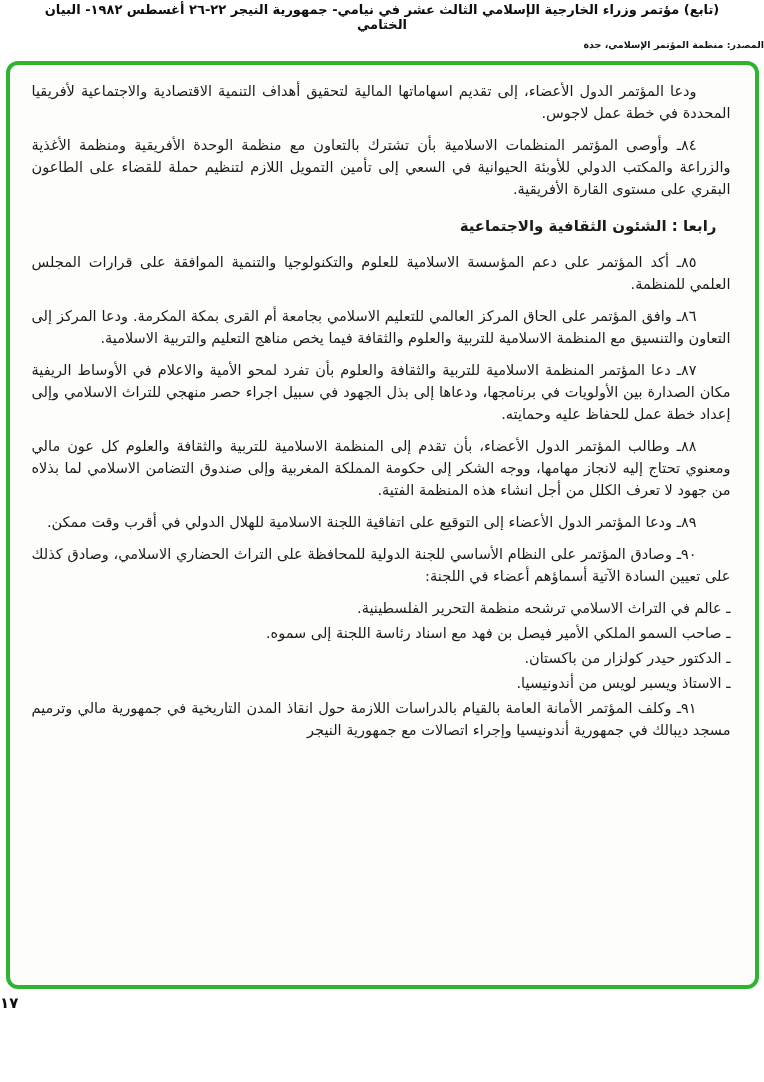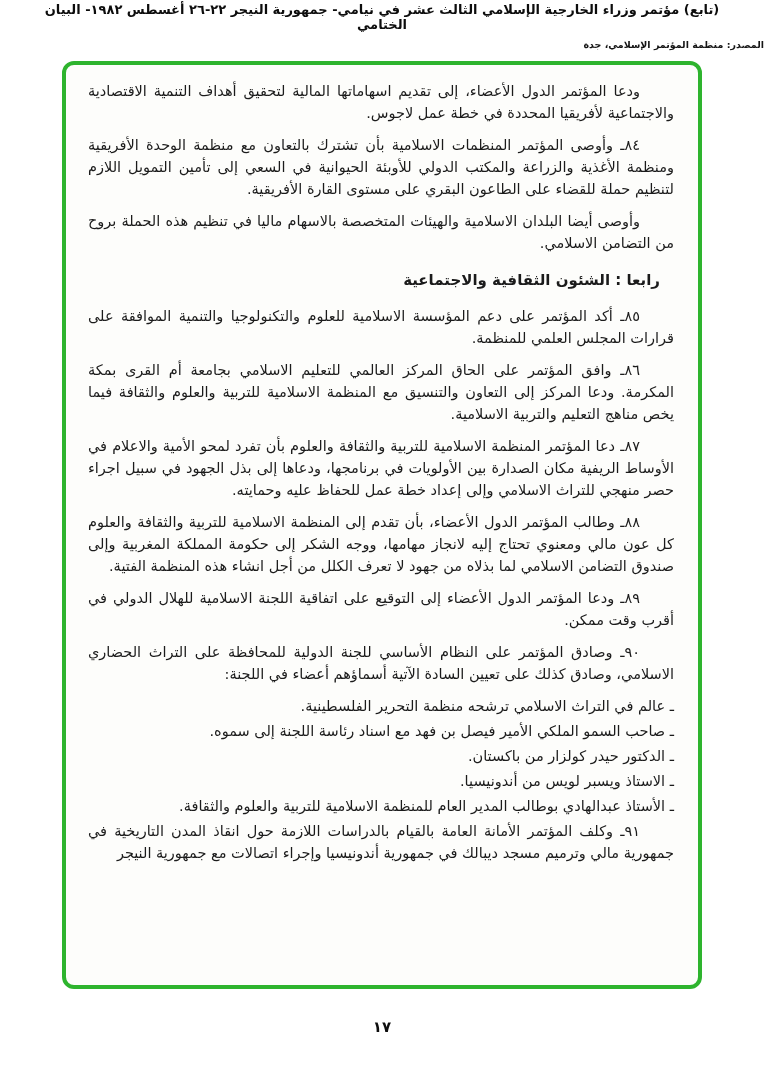--- a/index.html
+++ b/index.html
@@ -33,21 +33,21 @@
     direction: rtl;
     font-size: 9.5px;
     font-weight: bold;
     color: #151515;
     margin-top: 7px;
     margin-left: 57px;
     width: fit-content;
   }
   
   .scan-box {
-    width: 640px;
+    width: 753px;
     height: 928px;
     margin: 11px auto 0 auto;
     border: 4px solid #2eb42e;
     border-radius: 12px;
     background: #fdfdfb;
     padding: 15px 24px 10px 22px;
     overflow: hidden;
   }
   .doc-body {
     direction: rtl;
@@ -63,22 +63,21 @@
     font-size: 15px;
     text-indent: 0;
     margin: 15px 14px 14px 0;
   }
   .p-item {
     text-indent: 0;
     margin: 0 0 3px 0;
   }
   
   .ftr {
-    margin-top: 28px;
-    text-align: center;
+    margin-top: 4px;
   }
   .page-number {
     display: inline-block;
     font-size: 15px;
     font-weight: bold;
     color: #0d0d0d;
   }
 </style>
 </head>
 <body>
@@ -90,21 +89,20 @@
     <div class="hdr-source">المصدر: منظمة المؤتمر الإسلامي، جدة</div>
   </header>
 
   <main class="scan-box" style="border-color: rgb(46, 180, 46);">
     <div class="doc-body">
 
         <p class="para p-body">ودعا المؤتمر الدول الأعضاء، إلى تقديم اسهاماتها المالية لتحقيق أهداف التنمية الاقتصادية والاجتماعية لأفريقيا المحددة في خطة عمل لاجوس.</p>
 
         <p class="para p-body">٨٤ـ وأوصى المؤتمر المنظمات الاسلامية بأن تشترك بالتعاون مع منظمة الوحدة الأفريقية ومنظمة الأغذية والزراعة والمكتب الدولي للأوبئة الحيوانية في السعي إلى تأمين التمويل اللازم لتنظيم حملة للقضاء على الطاعون البقري على مستوى القارة الأفريقية.</p>
 
-        <p class="para p-body">وأوصى أيضا البلدان الاسلامية والهيئات المتخصصة بالاسهام ماليا في تنظيم هذه الحملة بروح من التضامن الاسلامي.</p>
 
         <p class="para p-heading">رابعا : الشئون الثقافية والاجتماعية</p>
 
         <p class="para p-body">٨٥ـ أكد المؤتمر على دعم المؤسسة الاسلامية للعلوم والتكنولوجيا والتنمية الموافقة على قرارات المجلس العلمي للمنظمة.</p>
 
         <p class="para p-body">٨٦ـ وافق المؤتمر على الحاق المركز العالمي للتعليم الاسلامي بجامعة أم القرى بمكة المكرمة. ودعا المركز إلى التعاون والتنسيق مع المنظمة الاسلامية للتربية والعلوم والثقافة فيما يخص مناهج التعليم والتربية الاسلامية.</p>
 
         <p class="para p-body">٨٧ـ دعا المؤتمر المنظمة الاسلامية للتربية والثقافة والعلوم بأن تفرد لمحو الأمية والاعلام في الأوساط الريفية مكان الصدارة بين الأولويات في برنامجها، ودعاها إلى بذل الجهود في سبيل اجراء حصر منهجي للتراث الاسلامي وإلى إعداد خطة عمل للحفاظ عليه وحمايته.</p>
 
         <p class="para p-body">٨٨ـ وطالب المؤتمر الدول الأعضاء، بأن تقدم إلى المنظمة الاسلامية للتربية والثقافة والعلوم كل عون مالي ومعنوي تحتاج إليه لانجاز مهامها، ووجه الشكر إلى حكومة المملكة المغربية وإلى صندوق التضامن الاسلامي لما بذلاه من جهود لا تعرف الكلل من أجل انشاء هذه المنظمة الفتية.</p>
@@ -114,21 +112,20 @@
         <p class="para p-body">٩٠ـ وصادق المؤتمر على النظام الأساسي للجنة الدولية للمحافظة على التراث الحضاري الاسلامي، وصادق كذلك على تعيين السادة الآتية أسماؤهم أعضاء في اللجنة:</p>
 
         <p class="para p-item">ـ عالم في التراث الاسلامي ترشحه منظمة التحرير الفلسطينية.</p>
 
         <p class="para p-item">ـ صاحب السمو الملكي الأمير فيصل بن فهد مع اسناد رئاسة اللجنة إلى سموه.</p>
 
         <p class="para p-item">ـ الدكتور حيدر كولزار من باكستان.</p>
 
         <p class="para p-item">ـ الاستاذ ويسبر لويس من أندونيسيا.</p>
 
-        <p class="para p-item">ـ الأستاذ عبدالهادي بوطالب المدير العام للمنظمة الاسلامية للتربية والعلوم والثقافة.</p>
 
         <p class="para p-body">٩١ـ وكلف المؤتمر الأمانة العامة بالقيام بالدراسات اللازمة حول انقاذ المدن التاريخية في جمهورية مالي وترميم مسجد ديبالك في جمهورية أندونيسيا وإجراء اتصالات مع جمهورية النيجر</p>
       </div>
   </main>
 
   <footer class="ftr">
     <div class="page-number">١٧</div>
   </footer>
 
 </div>

